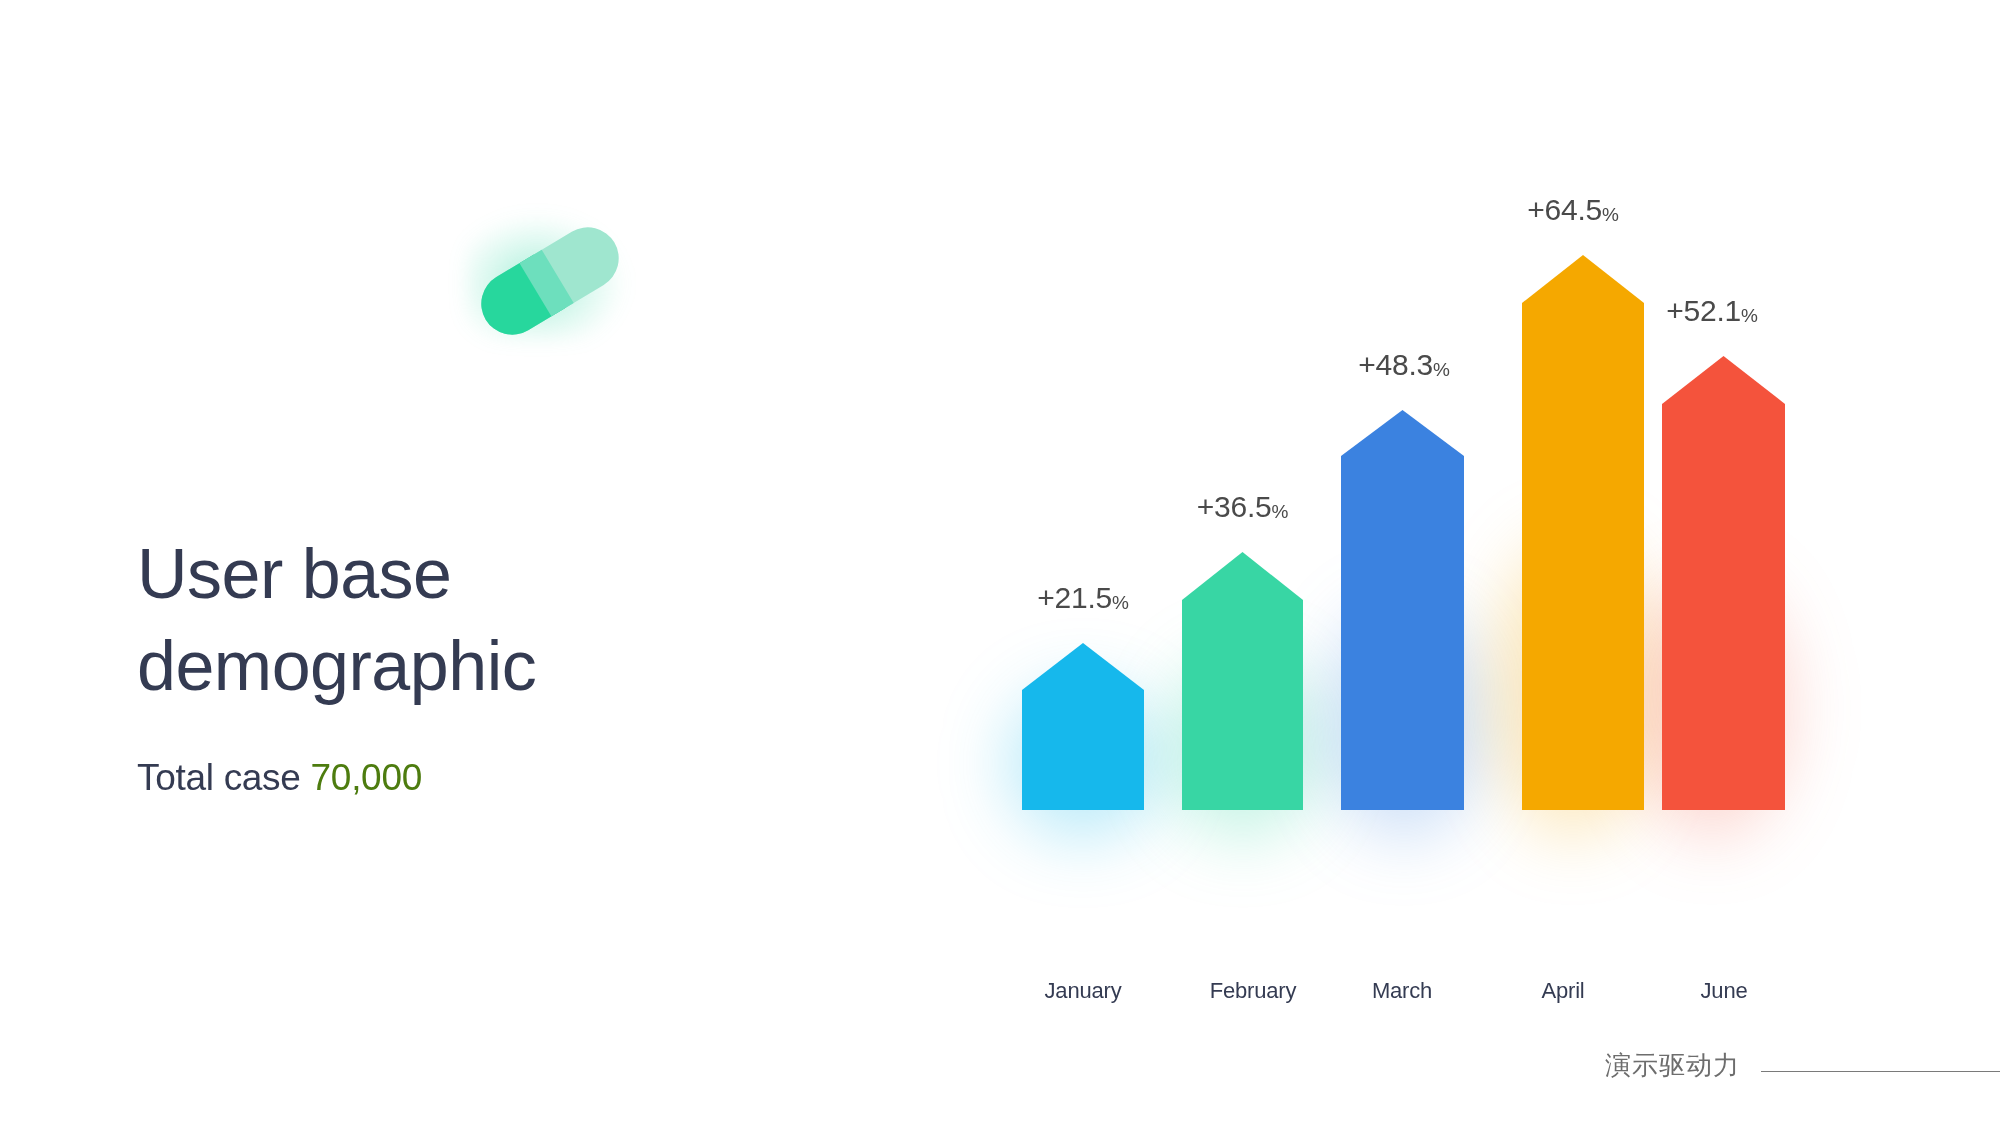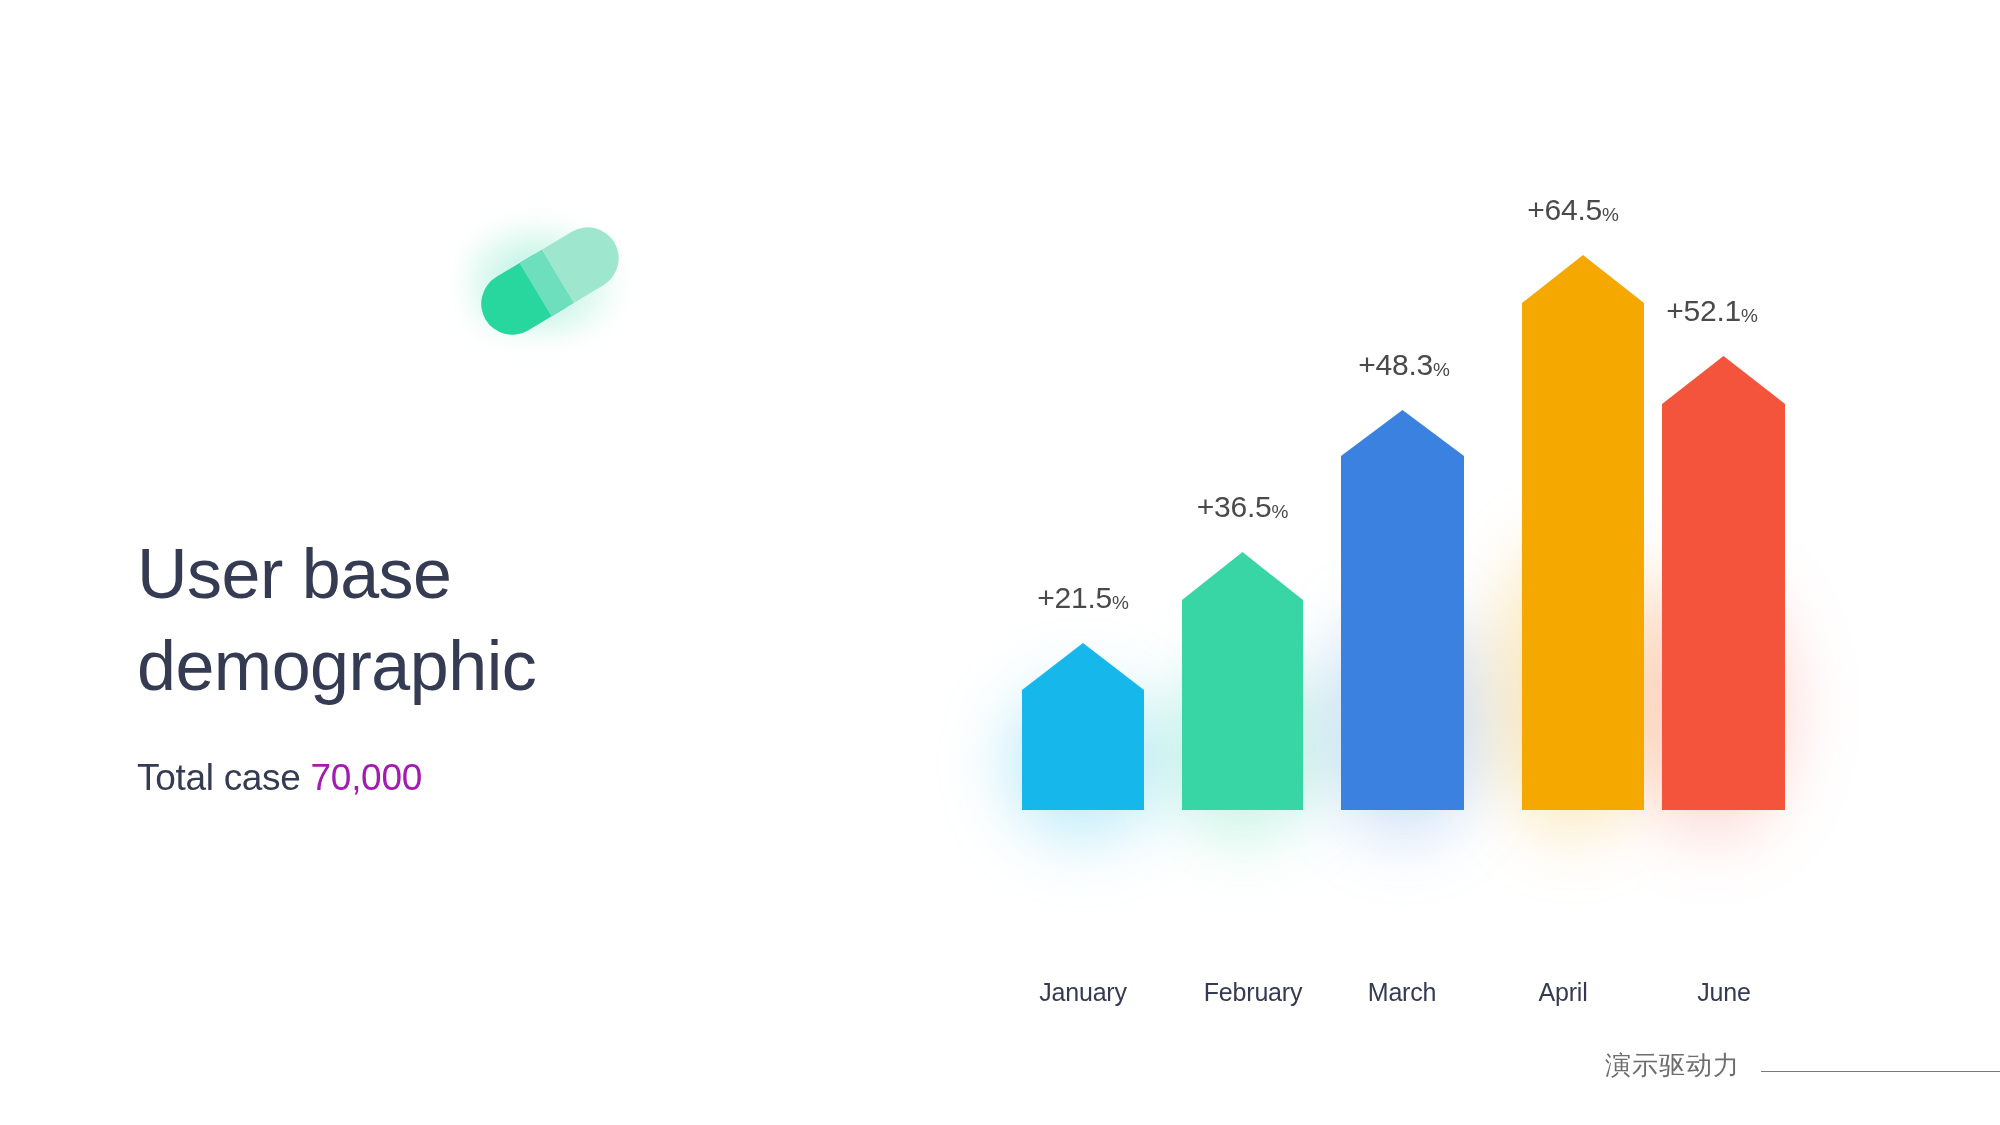--- a/index.html
+++ b/index.html
@@ -24,21 +24,21 @@
     letter-spacing:-0.5px;
     white-space:pre-line;
   }
   .subtitle{
     margin-top:44px;
     font-size:37px;
     font-weight:400;
     color:#343b52;
     letter-spacing:-0.3px;
   }
-  .subtitle .accent{color:#a21caf;}
+  .subtitle .accent{color:#4d7c0f;}
 
   
   .capsule-wrap{
     position:absolute;left:455px;top:205px;width:190px;height:150px;
   }
   .capsule-glow{
     position:absolute;left:10px;top:10px;width:160px;height:125px;
     background:radial-gradient(ellipse at 45% 55%, rgba(46,216,163,0.42) 0%, rgba(46,216,163,0.16) 42%, rgba(46,216,163,0) 72%);
     filter:blur(9px);
   }
@@ -61,21 +61,21 @@
     font-size:30px;
     font-weight:400;
     color:#4a4a4a;
     letter-spacing:-0.2px;
     z-index:2;
   }
   .bar-value .pct{font-size:19px;vertical-align:baseline;position:relative;top:1px;}
   .bar-label{
     position:absolute;left:50%;transform:translateX(-50%);
     top:858px;
-    font-size:25px;
+    font-size:22px;
     color:#343b52;
     font-weight:400;
     white-space:nowrap;
     letter-spacing:-0.2px;
   }
 
   
   .footer{position:absolute;left:16px;right:0;top:1048px;height:50px;}
   .footer-text{
     position:absolute;left:1589px;top:0;

